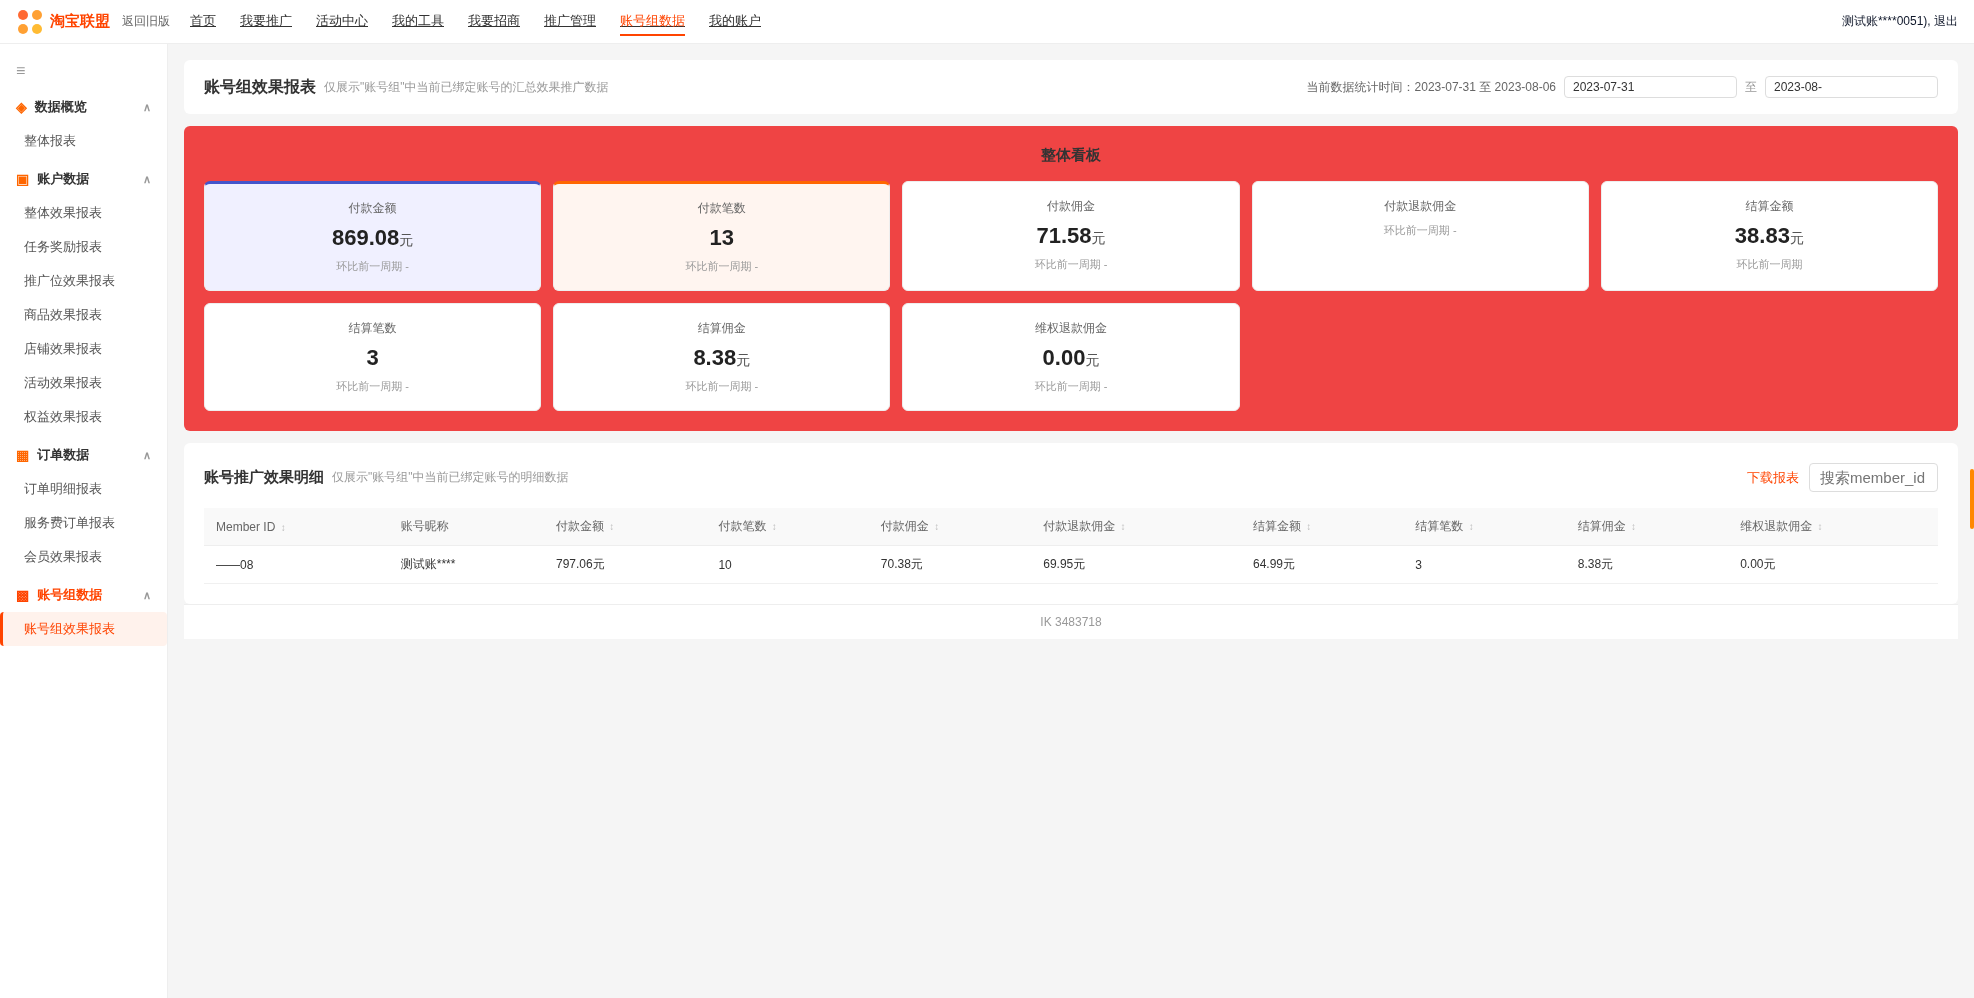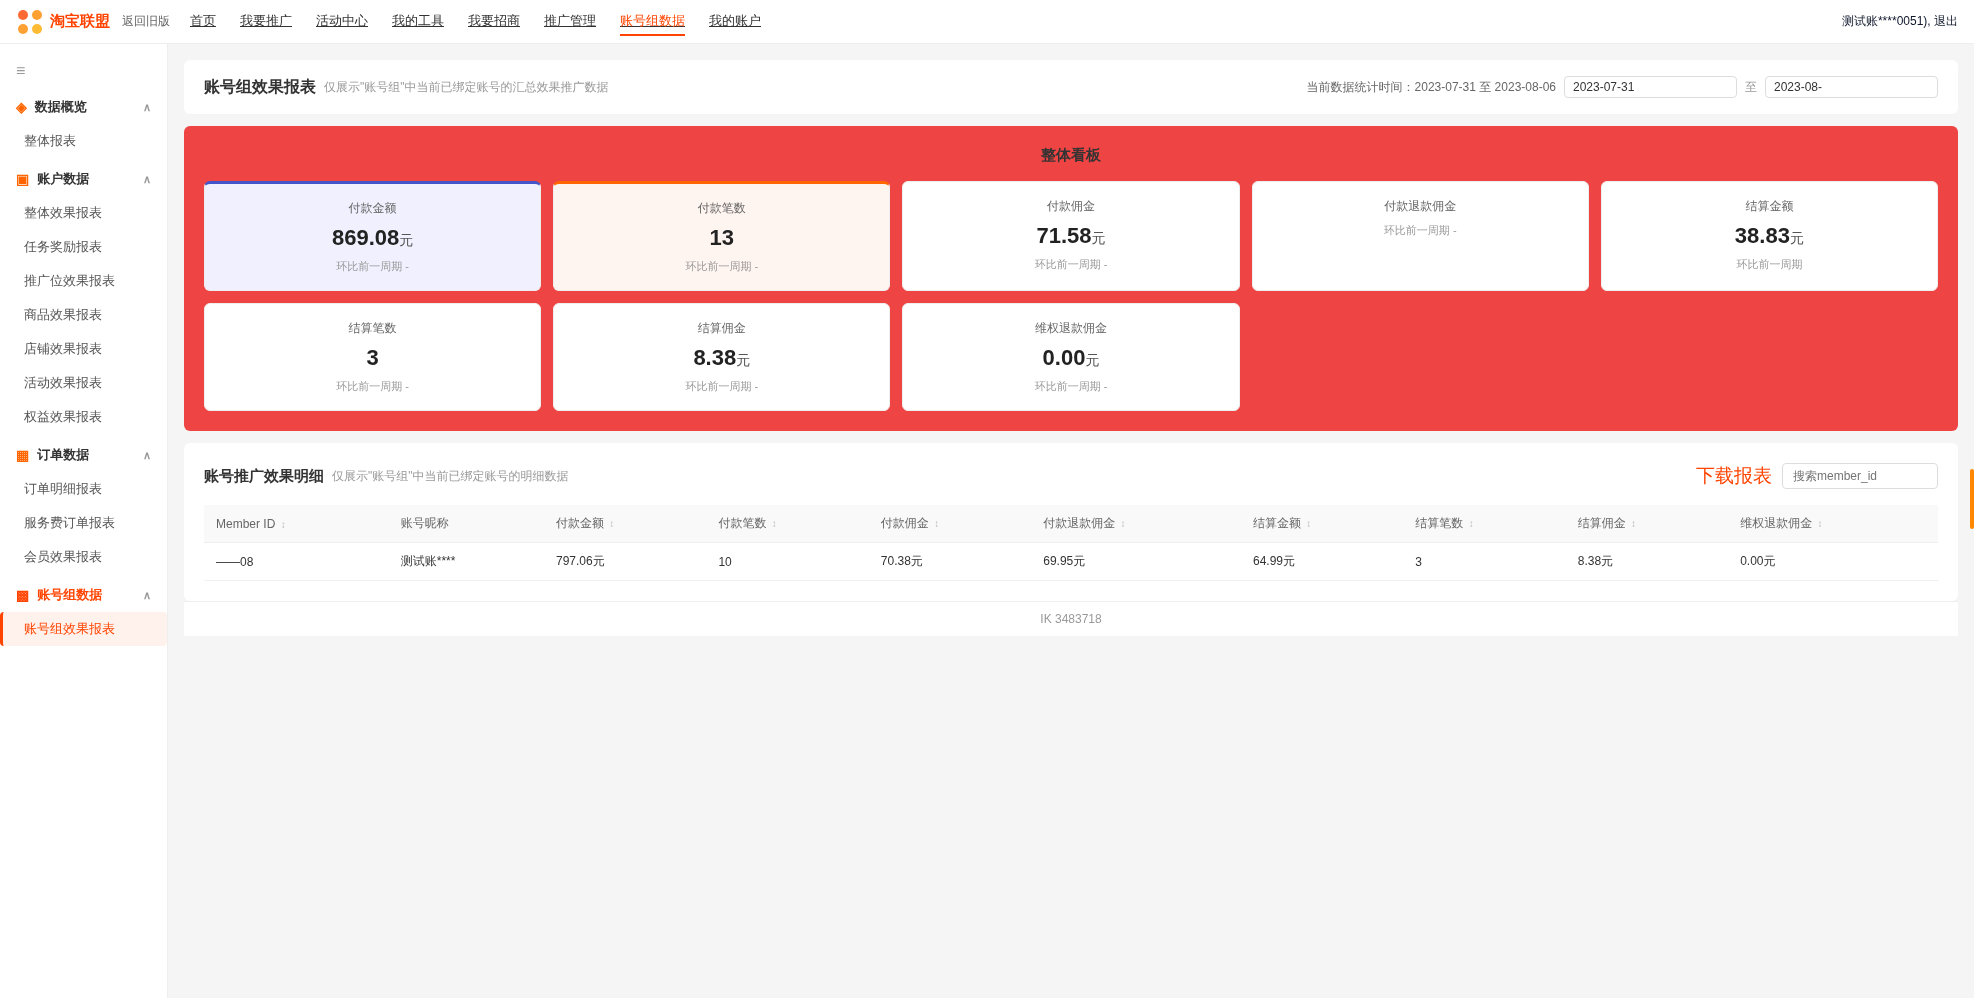--- a/index.html
+++ b/index.html
@@ -107,25 +107,25 @@
 
     
     .detail-section {
       background: #fff; border-radius: 6px; padding: 20px;
     }
     .detail-header { display: flex; align-items: center; margin-bottom: 16px; }
     .detail-title { font-size: 15px; font-weight: 600; color: #333; }
     .detail-subtitle { font-size: 12px; color: #999; margin-left: 8px; }
     .detail-actions { margin-left: auto; display: flex; align-items: center; gap: 10px; }
     .btn-download {
-      color: #ff4400; font-size: 19px; cursor: pointer; text-decoration: none; border: none; background: none; padding: 0;
+      color: #ff4400; font-size: 13px; cursor: pointer; text-decoration: none; border: none; background: none; padding: 0;
     }
     .search-input {
       border: 1px solid #ddd; border-radius: 4px; padding: 5px 10px;
-      font-size: 12px; color: #333; width: 156px;
+      font-size: 15px; color: #333; width: 129px;
     }
 
     
     .data-table { width: 100%; border-collapse: collapse; font-size: 12px; }
     .data-table th {
       background: #f9f9f9; border-bottom: 1px solid #eee;
       padding: 10px 12px; text-align: left; color: #666; font-weight: 500;
       white-space: nowrap;
     }
     .data-table th .sort-icon { color: #bbb; font-size: 10px; margin-left: 2px; }

